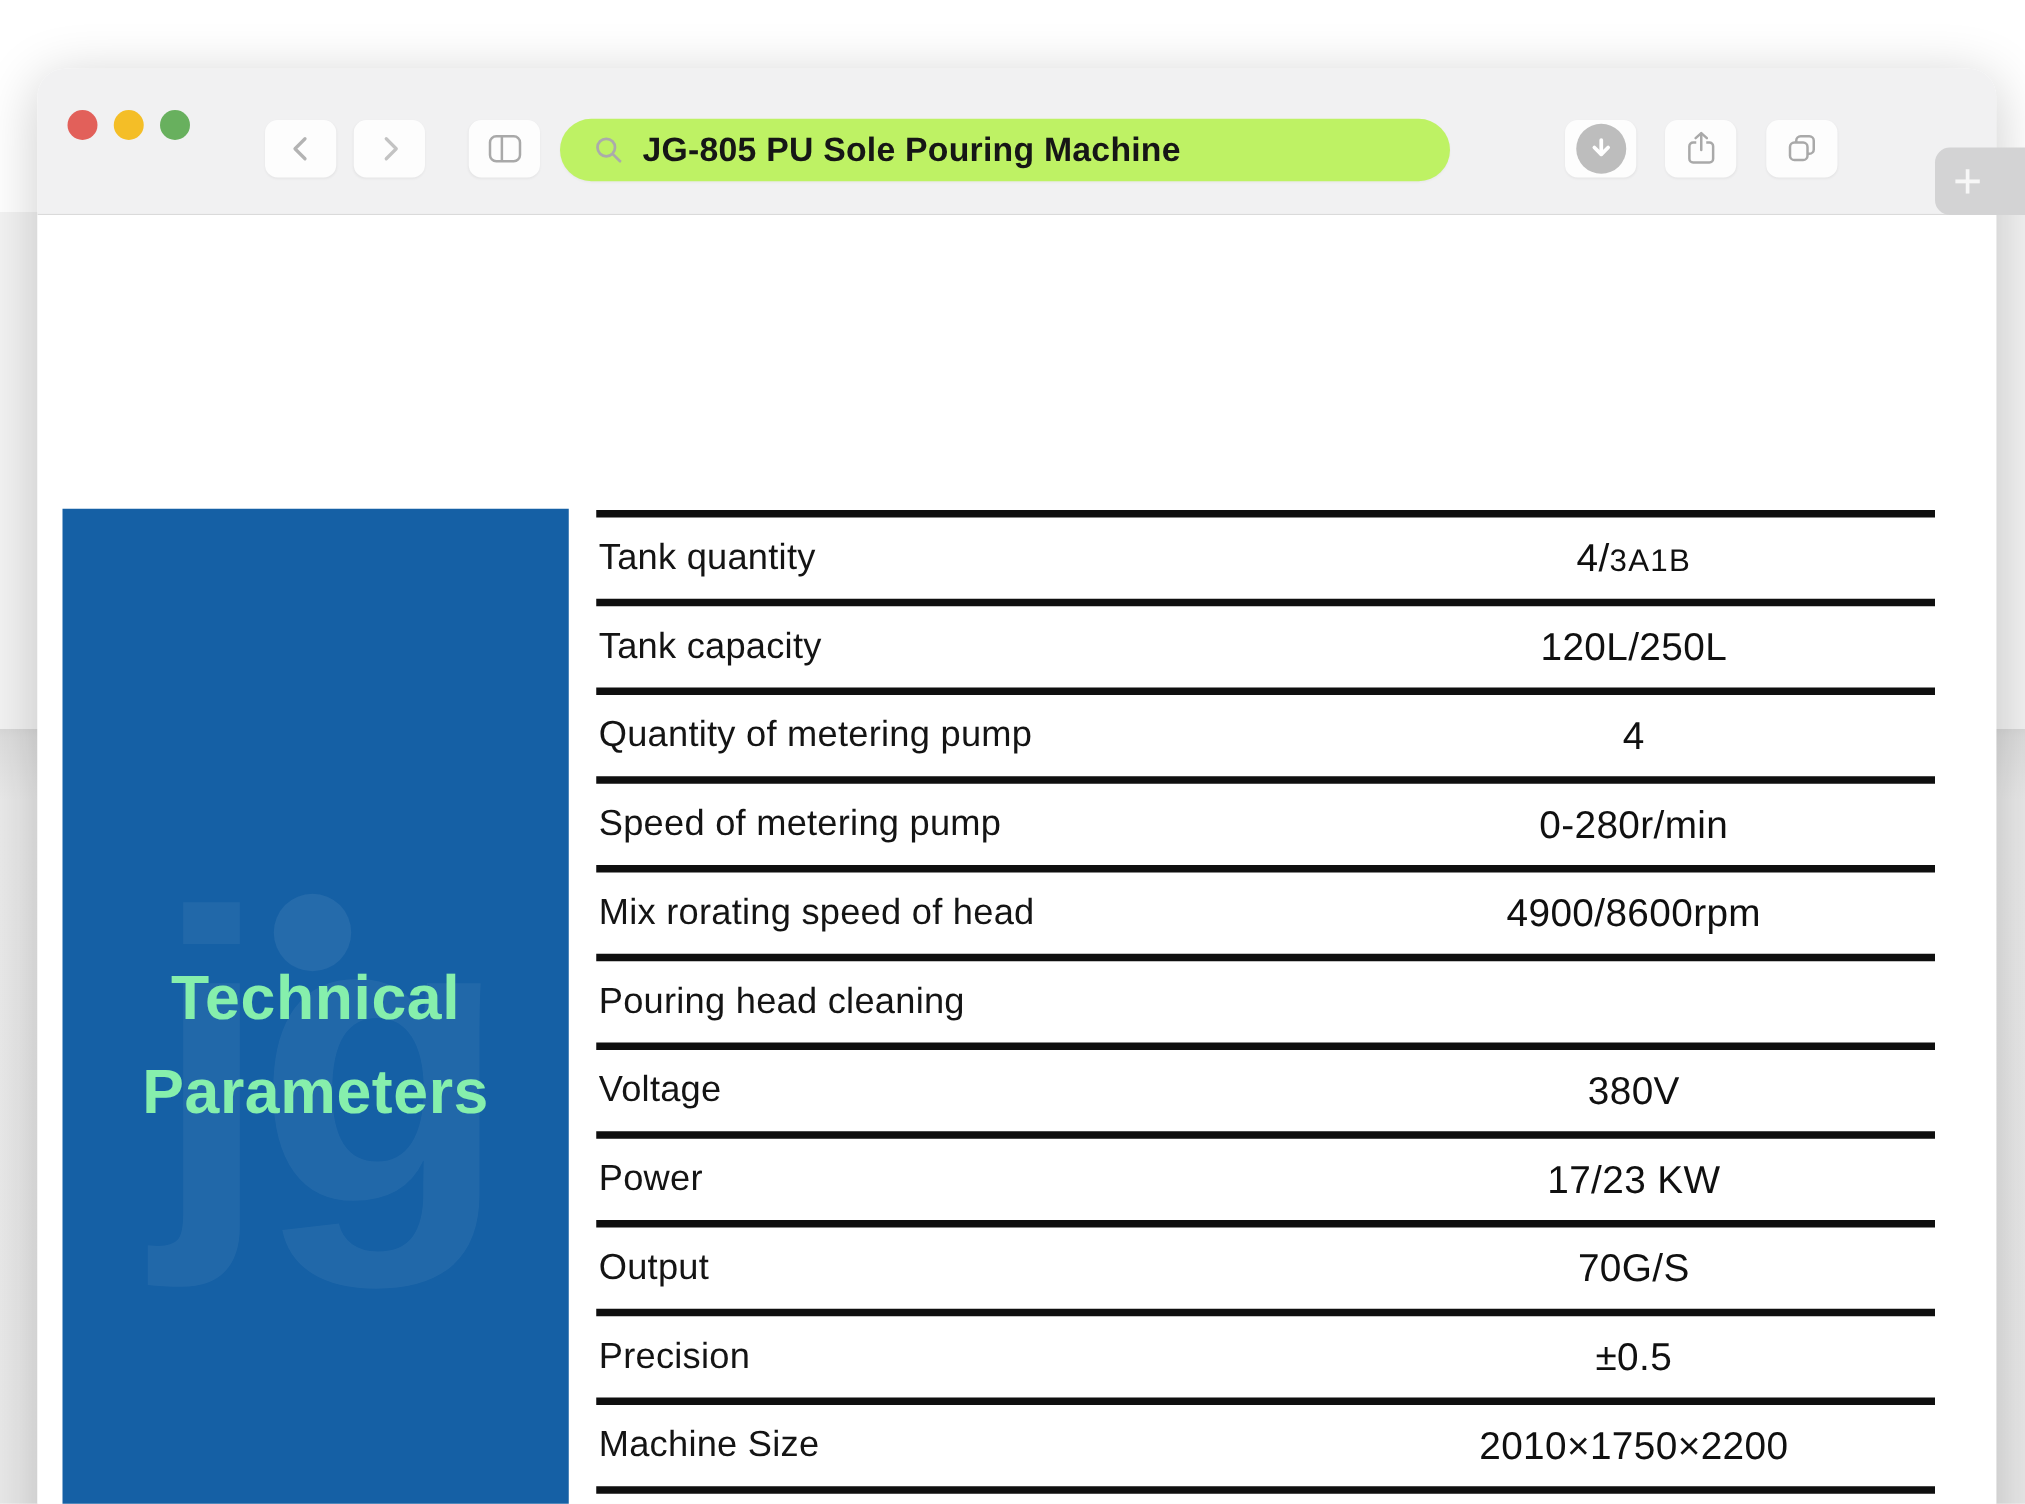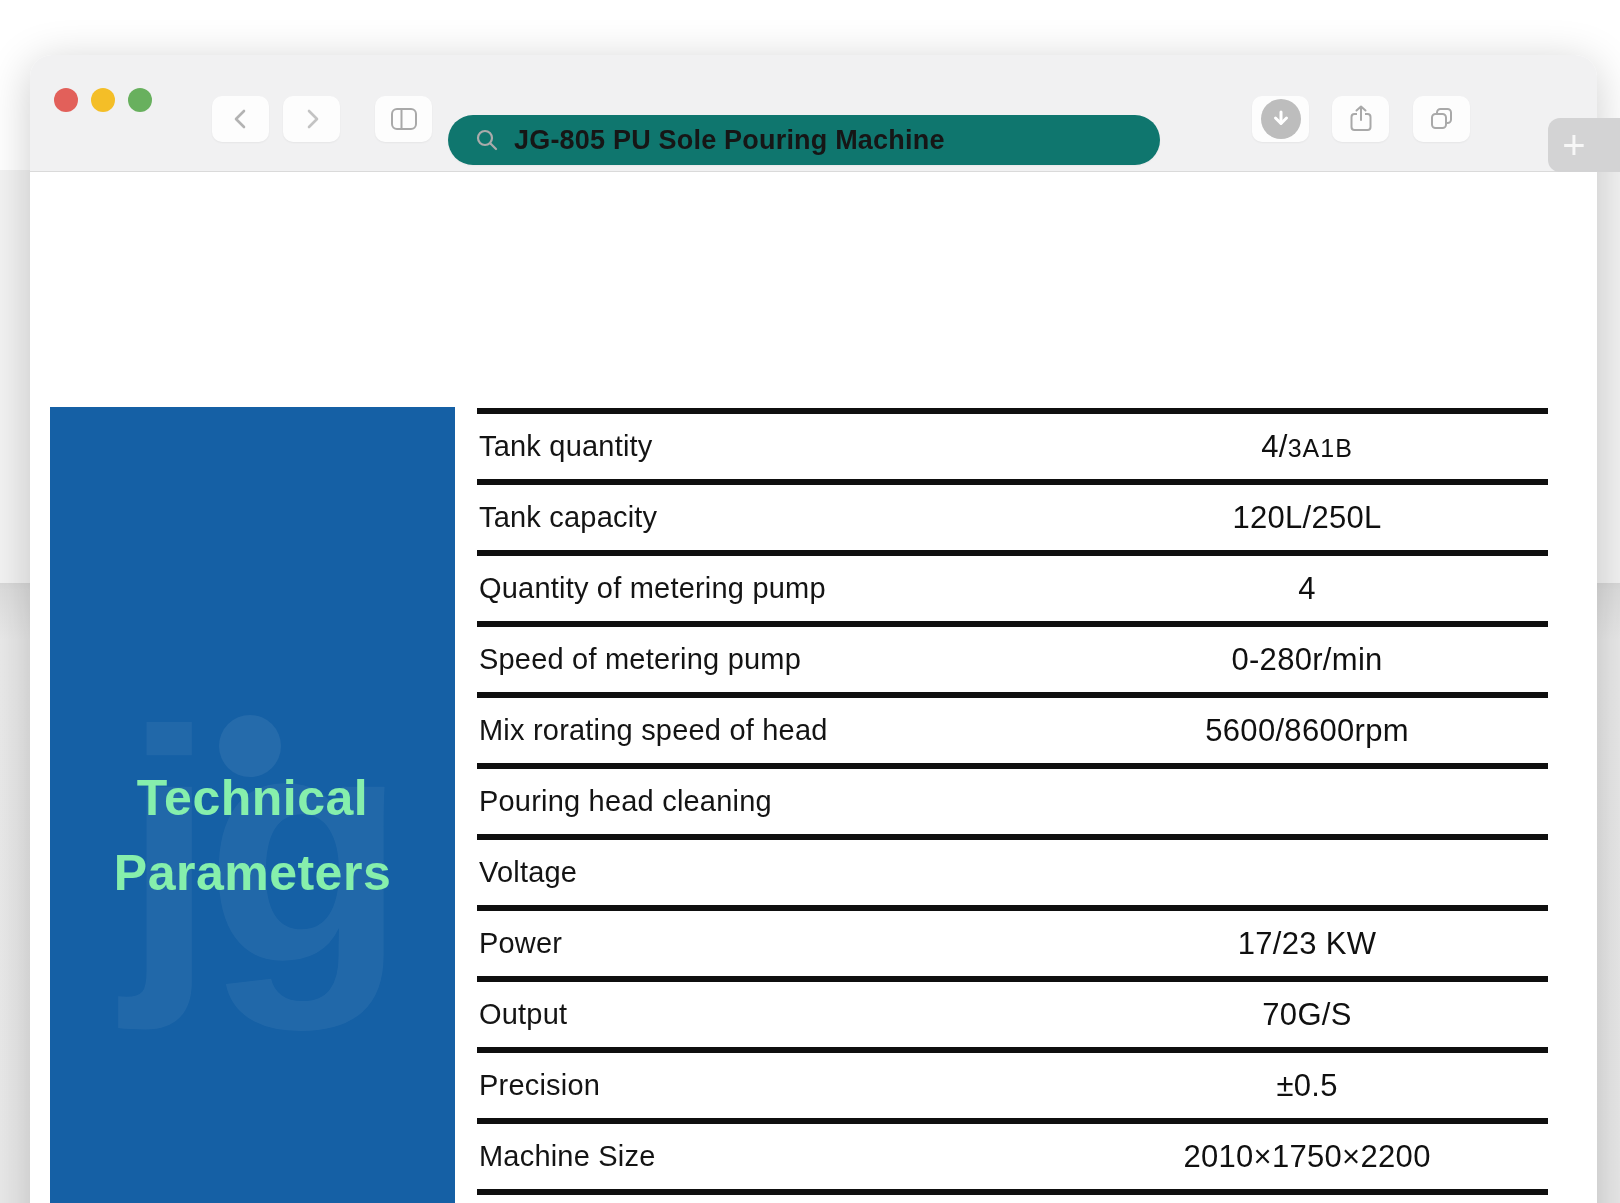--- a/index.html
+++ b/index.html
@@ -56,26 +56,25 @@
 
   .dl-circle {
     width: 40px; height: 40px; border-radius: 50%;
     background: #bdbdbd;
     display: flex; align-items: center; justify-content: center;
   }
 
   .addressbar {
     position: absolute; left: 418px; top: 40px;
     width: 712px; height: 50px;
-    background: #0f766e;
+    background: #bef264;
     border-radius: 25px;
     display: flex; align-items: center;
     padding-left: 26px;
     box-shadow: 0 1px 2px rgba(0,0,0,0.04);
-    margin-top: 20px;
   }
   .addressbar .query {
     margin-left: 14px;
     font-size: 27px;
     font-weight: 700;
     color: #161616;
     letter-spacing: 0.2px;
     white-space: nowrap;
   }
 
@@ -261,27 +260,28 @@
         <div class="spec-row">
           <div class="spec-label">Quantity of metering pump</div>
           <div class="spec-value">4</div>
         </div>
         <div class="spec-row">
           <div class="spec-label">Speed of metering pump</div>
           <div class="spec-value">0-280r/min</div>
         </div>
         <div class="spec-row">
           <div class="spec-label">Mix rorating speed of head</div>
-          <div class="spec-value">5600/8600rpm</div>
+          <div class="spec-value">4900/8600rpm</div>
         </div>
         <div class="spec-row">
           <div class="spec-label">Pouring head cleaning</div>
         </div>
         <div class="spec-row">
           <div class="spec-label">Voltage</div>
+          <div class="spec-value">380V</div>
         </div>
         <div class="spec-row">
           <div class="spec-label">Power</div>
           <div class="spec-value">17/23 KW</div>
         </div>
         <div class="spec-row">
           <div class="spec-label">Output</div>
           <div class="spec-value">70G/S</div>
         </div>
         <div class="spec-row">

